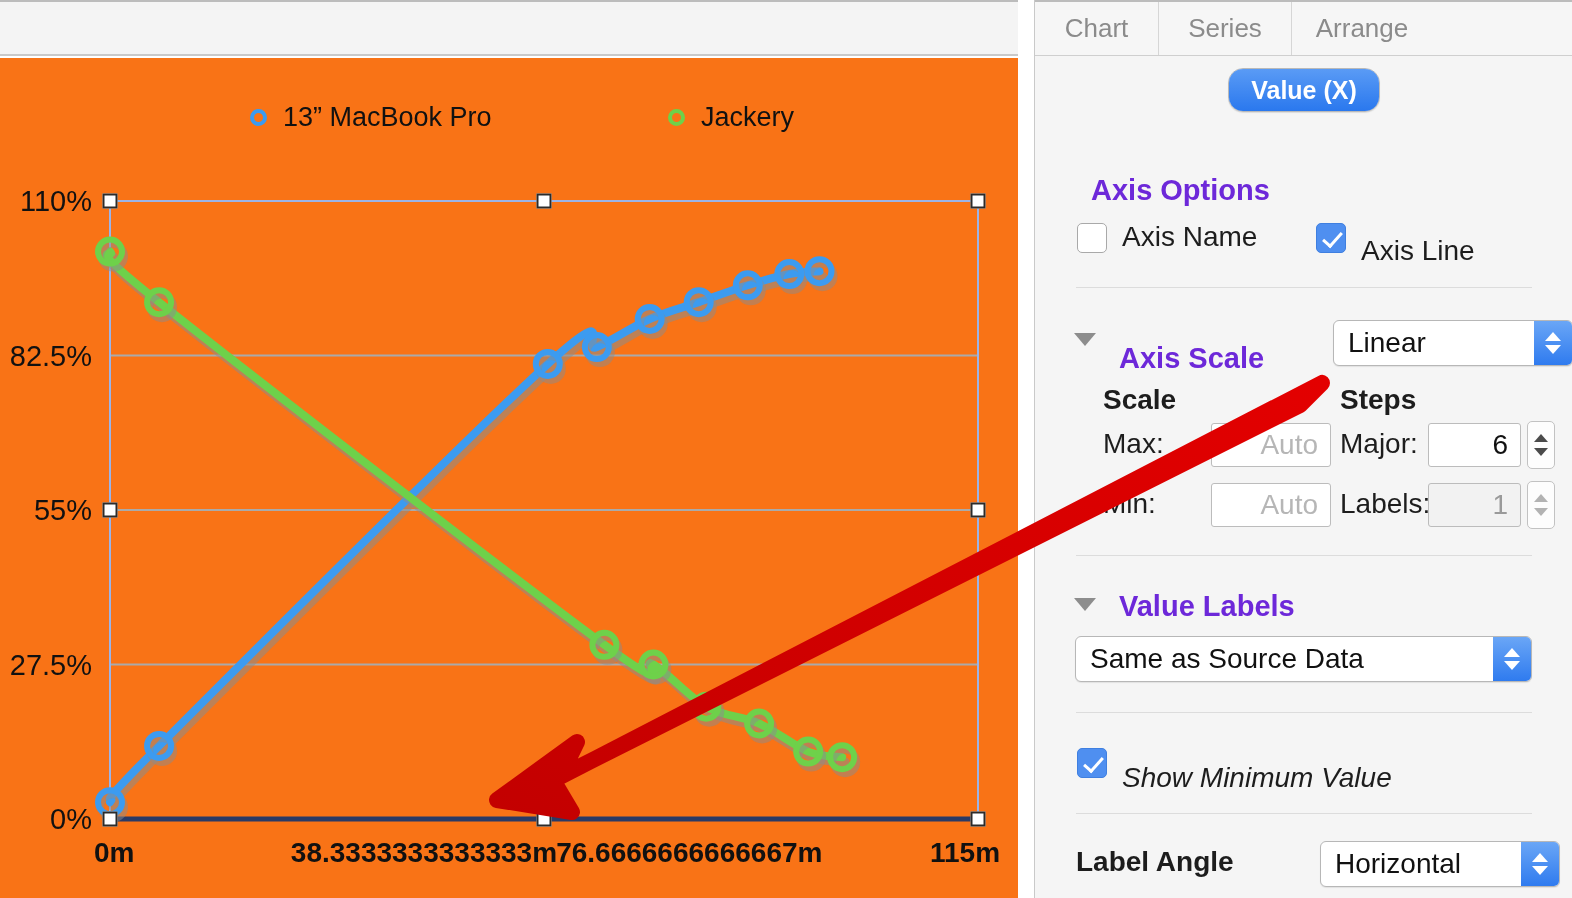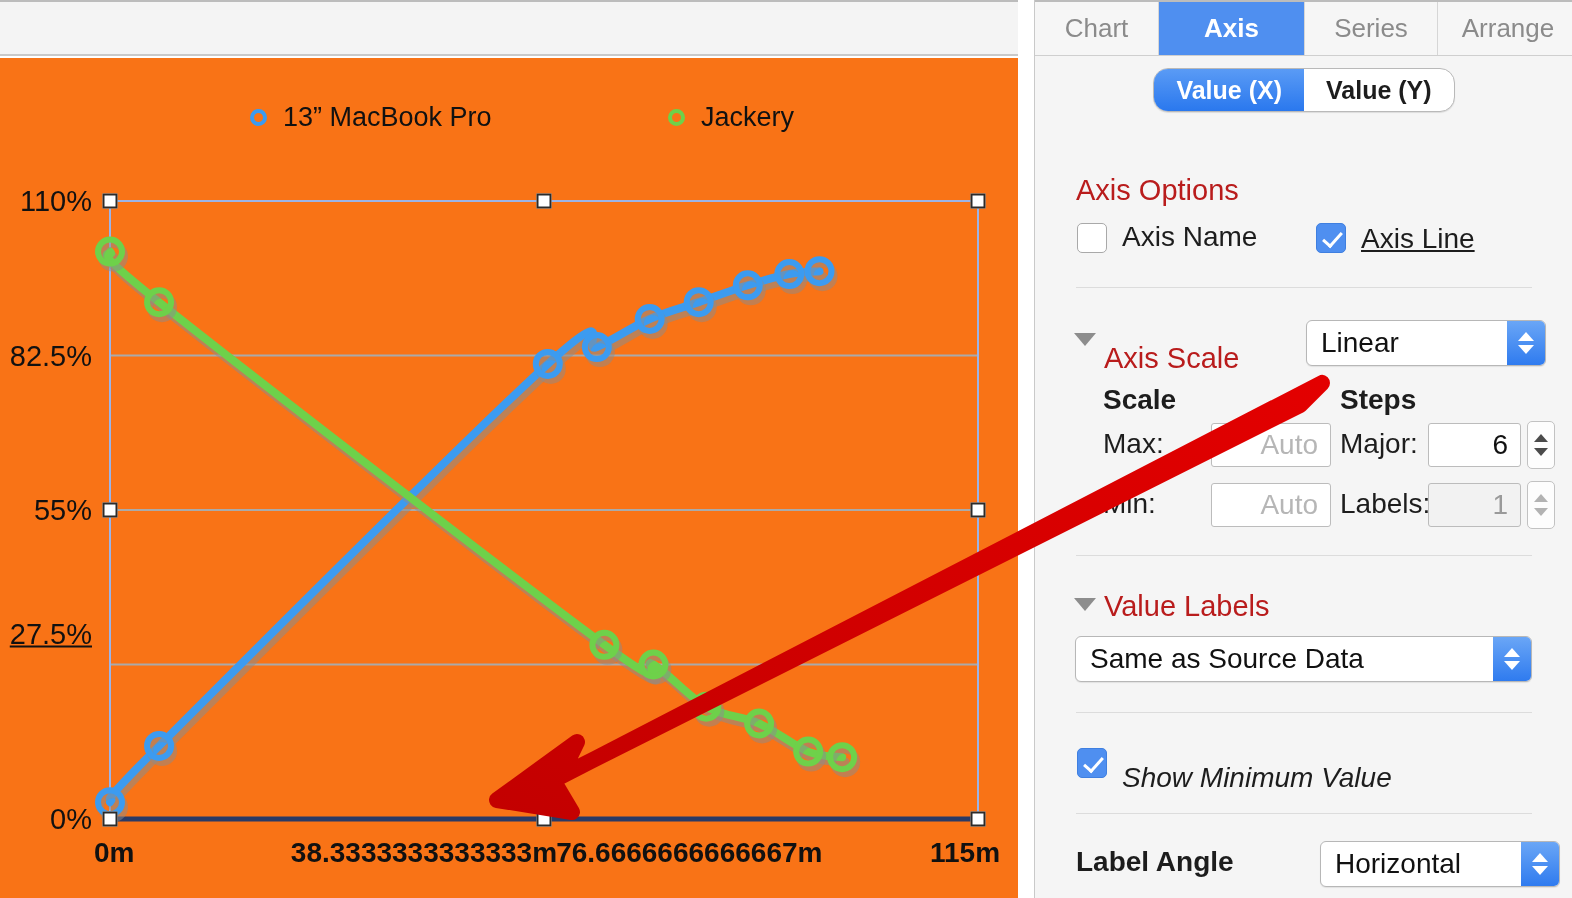--- a/index.html
+++ b/index.html
@@ -91,21 +91,21 @@
   }
   .seg {
     display: flex; align-items: center; justify-content: center;
     font-size: 25px; font-weight: bold; padding: 0 22px; color: #1d1d1d;
   }
   .seg.active {
     background: linear-gradient(#5a9bf5, #2a78ee); color: #ffffff;
   }
 
   .sec-title {
-    position: absolute; font-size: 29px; font-weight: normal; color: #b91c1c;
+    position: absolute; font-size: 29px; font-weight: bold; color: #6d28d9; margin-left: 15px;
   }
   .row-label { position: absolute; font-size: 28px; color: #1d1d1d; }
   .row-label.bold { font-weight: bold; }
 
   .checkbox {
     position: absolute; width: 30px; height: 30px;
     border: 1px solid #a9a9a9; border-radius: 5px; background: #ffffff;
   }
   .checkbox.checked {
     background: #4f8ff0; border-color: #3f7fe0;
@@ -238,21 +238,21 @@
             <circle cx="706.2782608695652" cy="648.6363636363636" r="12" fill="none" stroke="#6ed14a" stroke-width="6"></circle>
             <circle cx="762.1130434782609" cy="670.4909090909091" r="12" fill="none" stroke="rgba(140,140,140,0.5)" stroke-width="6"></circle>
             <circle cx="759.1130434782609" cy="665.4909090909091" r="12" fill="none" stroke="#6ed14a" stroke-width="6"></circle>
             <circle cx="811.1739130434783" cy="698.5818181818182" r="12" fill="none" stroke="rgba(140,140,140,0.5)" stroke-width="6"></circle>
             <circle cx="808.1739130434783" cy="693.5818181818182" r="12" fill="none" stroke="#6ed14a" stroke-width="6"></circle>
             <circle cx="845.1391304347826" cy="704.2" r="12" fill="none" stroke="rgba(140,140,140,0.5)" stroke-width="6"></circle>
             <circle cx="842.1391304347826" cy="699.2" r="12" fill="none" stroke="#6ed14a" stroke-width="6"></circle>
           </svg>
         <div id="y-labels">
             <div class="y-axis-label" style="top: 761px;">0%</div>
-            <div class="y-axis-label" style="top: 576px; text-decoration: underline;">27.5%</div>
+            <div class="y-axis-label" style="top: 607px;">27.5%</div>
             <div class="y-axis-label" style="top: 452px;">55%</div>
             <div class="y-axis-label" style="top: 297.5px;">82.5%</div>
             <div class="y-axis-label" style="top: 143px;">110%</div>
           </div>
         <div id="x-labels">
             <div class="x-axis-label" style="top: 779px; left: 94px;">0m</div>
             <div class="x-axis-label" style="top: 779px; left: 266.833px; margin-left: 24px;">38.3333333333333m</div>
             <div class="x-axis-label" style="top: 779px; left: 556.167px;">76.6666666666667m</div>
             <div class="x-axis-label" style="top: 779px; left: 930px;">115m</div>
           </div>
@@ -269,46 +269,44 @@
       </div>
 
     </div>
 
   </div>
 
   <div id="inspector">
 
     <div id="tabbar">
       <div class="tab" style="width:124px">Chart</div>
-      <div class="tab active" style="width:146px">Axis</div>
       <div class="tab" style="width:133px">Series</div>
       <div class="tab" style="width:140px; border-right:none">Arrange</div>
     </div>
 
     <div id="segmented-wrap">
       <div id="segmented">
         <div class="seg active">Value (X)</div>
-        <div class="seg">Value (Y)</div>
       </div>
     </div>
 
     <div class="sec-title" style="left:41px; top:174px;">Axis Options</div>
 
     <div class="checkbox" style="left:42px; top:223px;"></div>
     <div class="row-label" style="left:87px; top:221px;">Axis Name</div>
 
     <div class="checkbox checked" style="left:281px; top:223px;"></div>
-    <div class="row-label" style="left:326px; top:223px;text-decoration:underline;">Axis Line</div>
+    <div class="row-label" style="left:326px; top:235px;">Axis Line</div>
 
     <div class="hrule" style="left:41px; top:287px; width:456px;"></div>
 
     <div class="disclosure" style="left:39px; top:333px;"></div>
     <div class="sec-title" style="left:69px; top:342px;">Axis Scale</div>
 
-    <div class="popup" style="left:271px; top:320px; width:240px;">
+    <div class="popup" style="left:298px; top:320px; width:240px;">
       <div class="popup-text">Linear</div>
       <div class="popup-arrows">
         <span class="chev up"></span>
           <span class="chev dn"></span>
       </div>
     </div>
 
     <div class="row-label bold" style="left:68px; top:384px;">Scale</div>
     <div class="row-label" style="left:68px; top:428px;">Max:</div>
     <div class="field" style="left:176px; top:423px; width:120px;">

